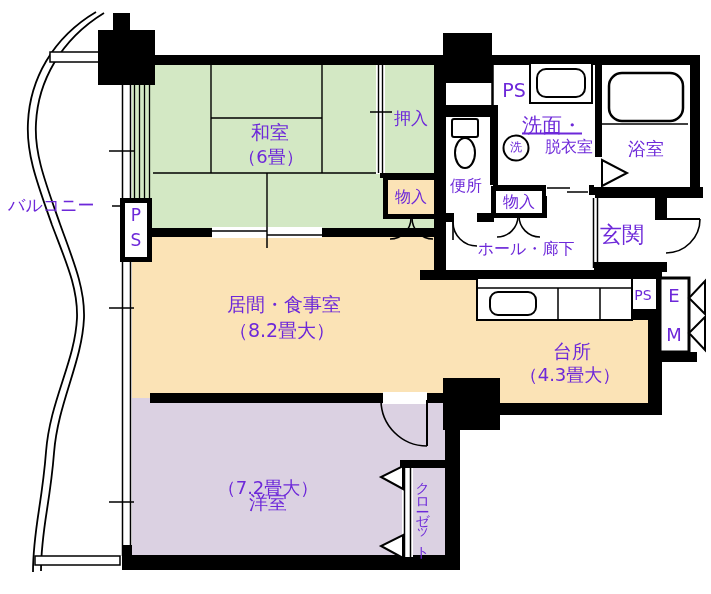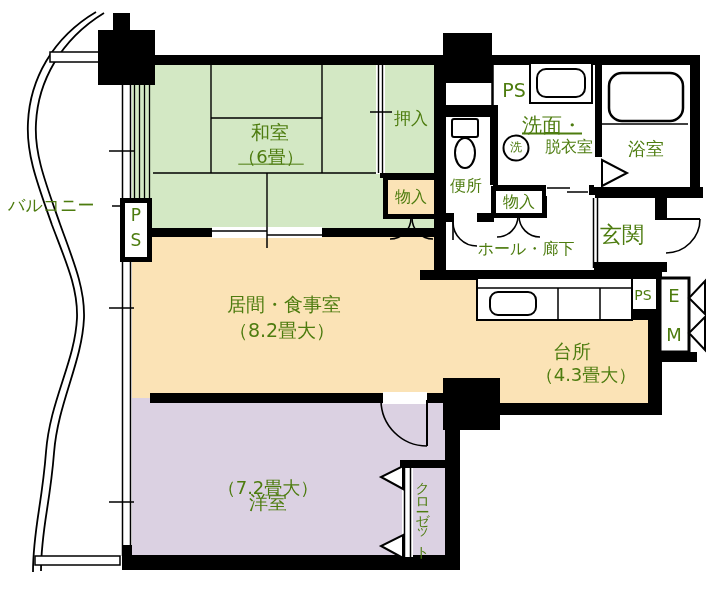--- a/index.html
+++ b/index.html
@@ -1,19 +1,19 @@
 <!DOCTYPE html>
 <html><head>
 <meta charset="utf-8">
 <style>
   html,body{margin:0;padding:0;background:#fff;}
   #plan{position:relative;width:711px;height:594px;background:#fff;overflow:hidden;
         font-family:"DejaVu Sans","Liberation Sans",sans-serif;color:#000;}
   #plan svg{position:absolute;left:0;top:0;}
-  .lbl{position:absolute;white-space:nowrap;color:#4d7c0f;line-height:1.15;
+  .lbl{position:absolute;white-space:nowrap;color:#6d28d9;line-height:1.15;
        font-family:"DejaVu Sans","Liberation Sans",sans-serif;z-index:5;}
   .ctr{transform:translate(-50%,-50%);text-align:center;}
   .vert{writing-mode:vertical-rl;text-orientation:upright;white-space:nowrap;}
 </style>
 </head>
 <body>
 
 <div id="plan">
 
 <svg width="711" height="594" viewBox="0 0 711 594">
@@ -146,42 +146,42 @@
   <rect x="477" y="278" width="155" height="42" fill="#fff" stroke="#000" stroke-width="2"></rect>
   <line x1="477" y1="288" x2="632" y2="288" stroke="#000" stroke-width="1.5"></line>
   <rect x="490" y="292" width="46" height="23" rx="8" fill="#fff" stroke="#000" stroke-width="2"></rect>
   <line x1="558" y1="288" x2="558" y2="320" stroke="#000" stroke-width="1.5"></line>
   <line x1="600" y1="288" x2="600" y2="320" stroke="#000" stroke-width="1.5"></line>
 </svg>
 
   <div class="lbl" style="left:8px;top:196px;font-size:17px;">バルコニー</div>
 
   <div class="lbl ctr" style="left:270px;top:133px;font-size:19px;">和室</div>
-  <div class="lbl ctr" style="left:271px;top:157px;font-size:18px;text-decoration:underline;">（6畳）</div>
+  <div class="lbl ctr" style="left:271px;top:157px;font-size:18px;">（6畳）</div>
 
   <div class="lbl ctr" style="left:411px;top:119px;font-size:17px;">押入</div>
   <div class="lbl ctr" style="left:411px;top:197px;font-size:16px;">物入</div>
 
   <div class="lbl ctr" style="left:466px;top:186px;font-size:16px;">便所</div>
   <div class="lbl ctr" style="left:514px;top:91px;font-size:19px;">PS</div>
 
   <div class="lbl ctr" style="left:552px;top:125px;font-size:20px;text-decoration:underline;">洗面・</div>
   <div class="lbl ctr" style="left:569px;top:147px;font-size:16px;">脱衣室</div>
   <div class="lbl ctr" style="left:516px;top:148px;font-size:12px;">洗</div>
 
   <div class="lbl ctr" style="left:646px;top:149px;font-size:18px;">浴室</div>
   <div class="lbl ctr" style="left:519px;top:202px;font-size:16px;">物入</div>
   <div class="lbl ctr" style="left:526px;top:249px;font-size:16px;">ホール・廊下</div>
   <div class="lbl ctr" style="left:622px;top:235px;font-size:22px;">玄関</div>
 
   <div class="lbl ctr" style="left:284px;top:305px;font-size:19px;">居間・食事室</div>
   <div class="lbl ctr" style="left:282px;top:331px;font-size:19px;">（8.2畳大）</div>
 
   <div class="lbl ctr" style="left:572px;top:352px;font-size:19px;">台所</div>
-  <div class="lbl ctr" style="left:570px;top:375px;font-size:18px;margin-left:16px;">（4.3畳大）</div>
+  <div class="lbl ctr" style="left:570px;top:375px;font-size:18px;">（4.3畳大）</div>
 
   <div class="lbl ctr" style="left:268px;top:463px;font-size:19px;margin-top:40px;">洋室</div>
   <div class="lbl ctr" style="left:268px;top:488px;font-size:18px;">（7.2畳大）</div>
 
   <div class="lbl ctr vert" style="left:423px;top:512px;font-size:14px;">クローゼット</div>
 
   <div class="lbl ctr" style="left:136px;top:216px;font-size:17px;">P</div>
   <div class="lbl ctr" style="left:136px;top:241px;font-size:17px;">S</div>
 
   <div class="lbl ctr" style="left:643px;top:295px;font-size:14px;">PS</div>

